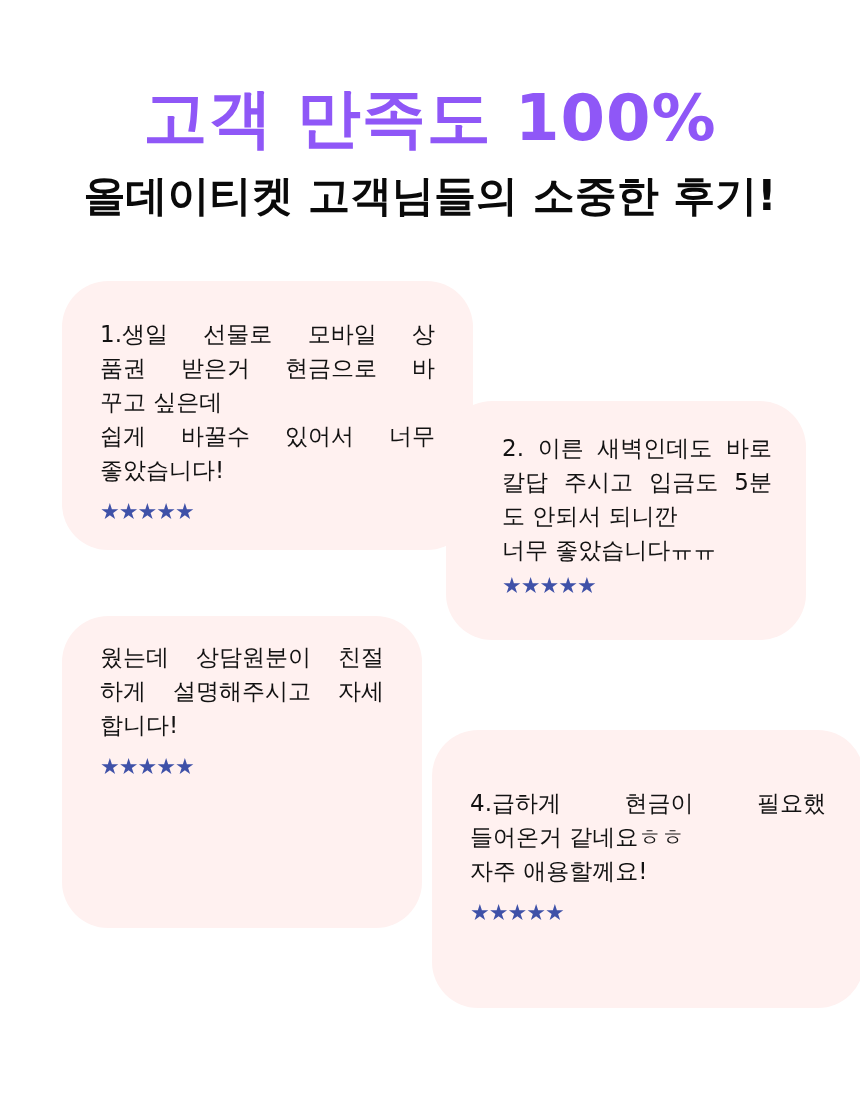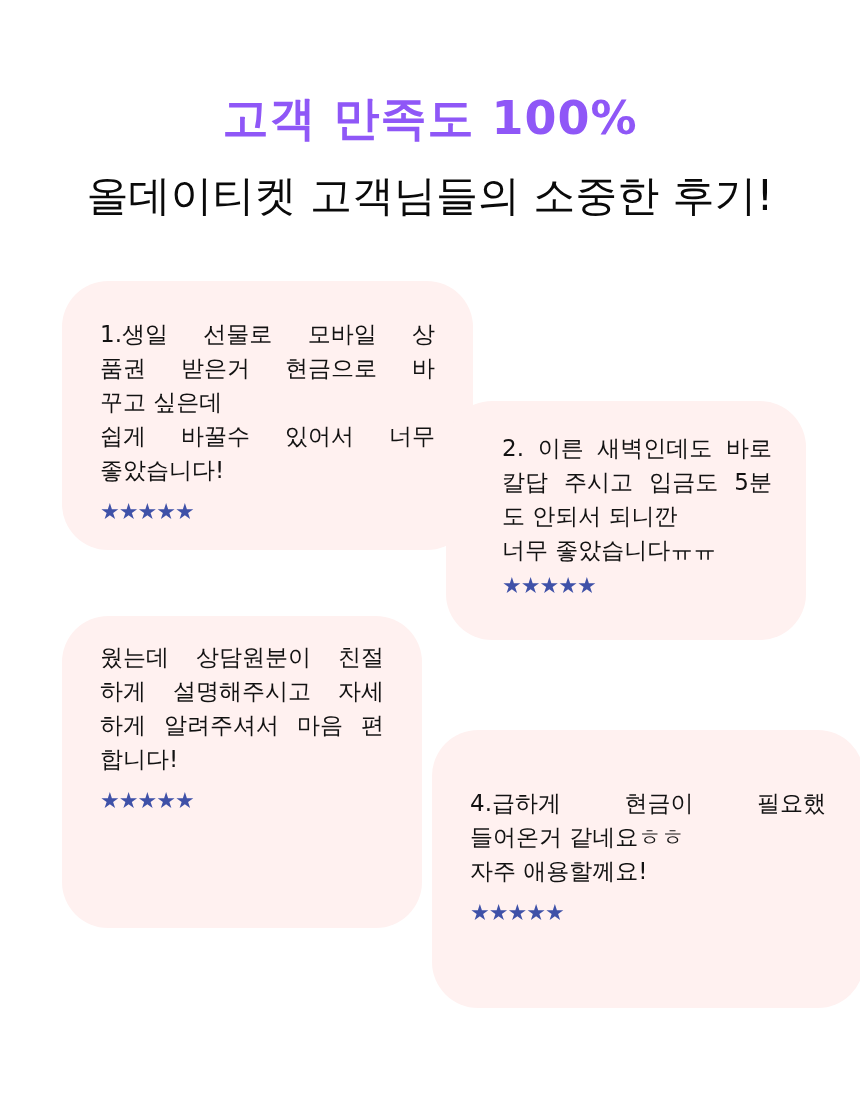--- a/index.html
+++ b/index.html
@@ -14,35 +14,35 @@
       overflow: hidden;
       font-family: "DejaVu Sans", "Liberation Sans", sans-serif;
       color: #111111;
     }
     .title {
       position: absolute;
       left: 0;
       top: 78px;
       width: 860px;
       text-align: center;
-      font-size: 46px;
+      font-size: 64px;
       font-weight: bold;
       line-height: 80px;
       letter-spacing: 1px;
       color: #8f57f7;
       margin: 0;
     }
     .subtitle {
       position: absolute;
       left: 0;
       top: 168px;
       width: 860px;
       text-align: center;
       font-size: 42px;
-      font-weight: normal;
+      font-weight: bold;
       line-height: 56px;
       letter-spacing: 0px;
       color: #0a0a0a;
       margin: 0;
     }
     .card {
       position: absolute;
       background: #fff1f0;
       border-radius: 46px;
       box-sizing: border-box;
@@ -99,21 +99,20 @@
     <span class="review-line last">도 안되서 되니깐</span>
     <span class="review-line last">너무 좋았습니다ㅠㅠ</span>
     <span class="stars" style="margin-top:6px;">★★★★★</span>
   </div>
 </div>
 
 <div class="card" style="left:62px; top:616px; width:360px; height:312px;">
   <div class="card-body" style="top:24px;">
     <span class="review-line">웠는데 상담원분이 친절</span>
     <span class="review-line">하게 설명해주시고 자세</span>
-    <span class="review-line">하게 알려주셔서 마음 편</span>
     <span class="review-line last">합니다!</span>
     <span class="stars">★★★★★</span>
   </div>
 </div>
 
 <div class="card" style="left:432px; top:730px; width:432px; height:278px;">
   <div class="card-body" style="top:56px; left:38px; right:38px;">
     <span class="review-line">4.급하게 현금이 필요했</span>
     <span class="review-line last">들어온거 같네요ㅎㅎ</span>
     <span class="review-line last">자주 애용할께요!</span>

